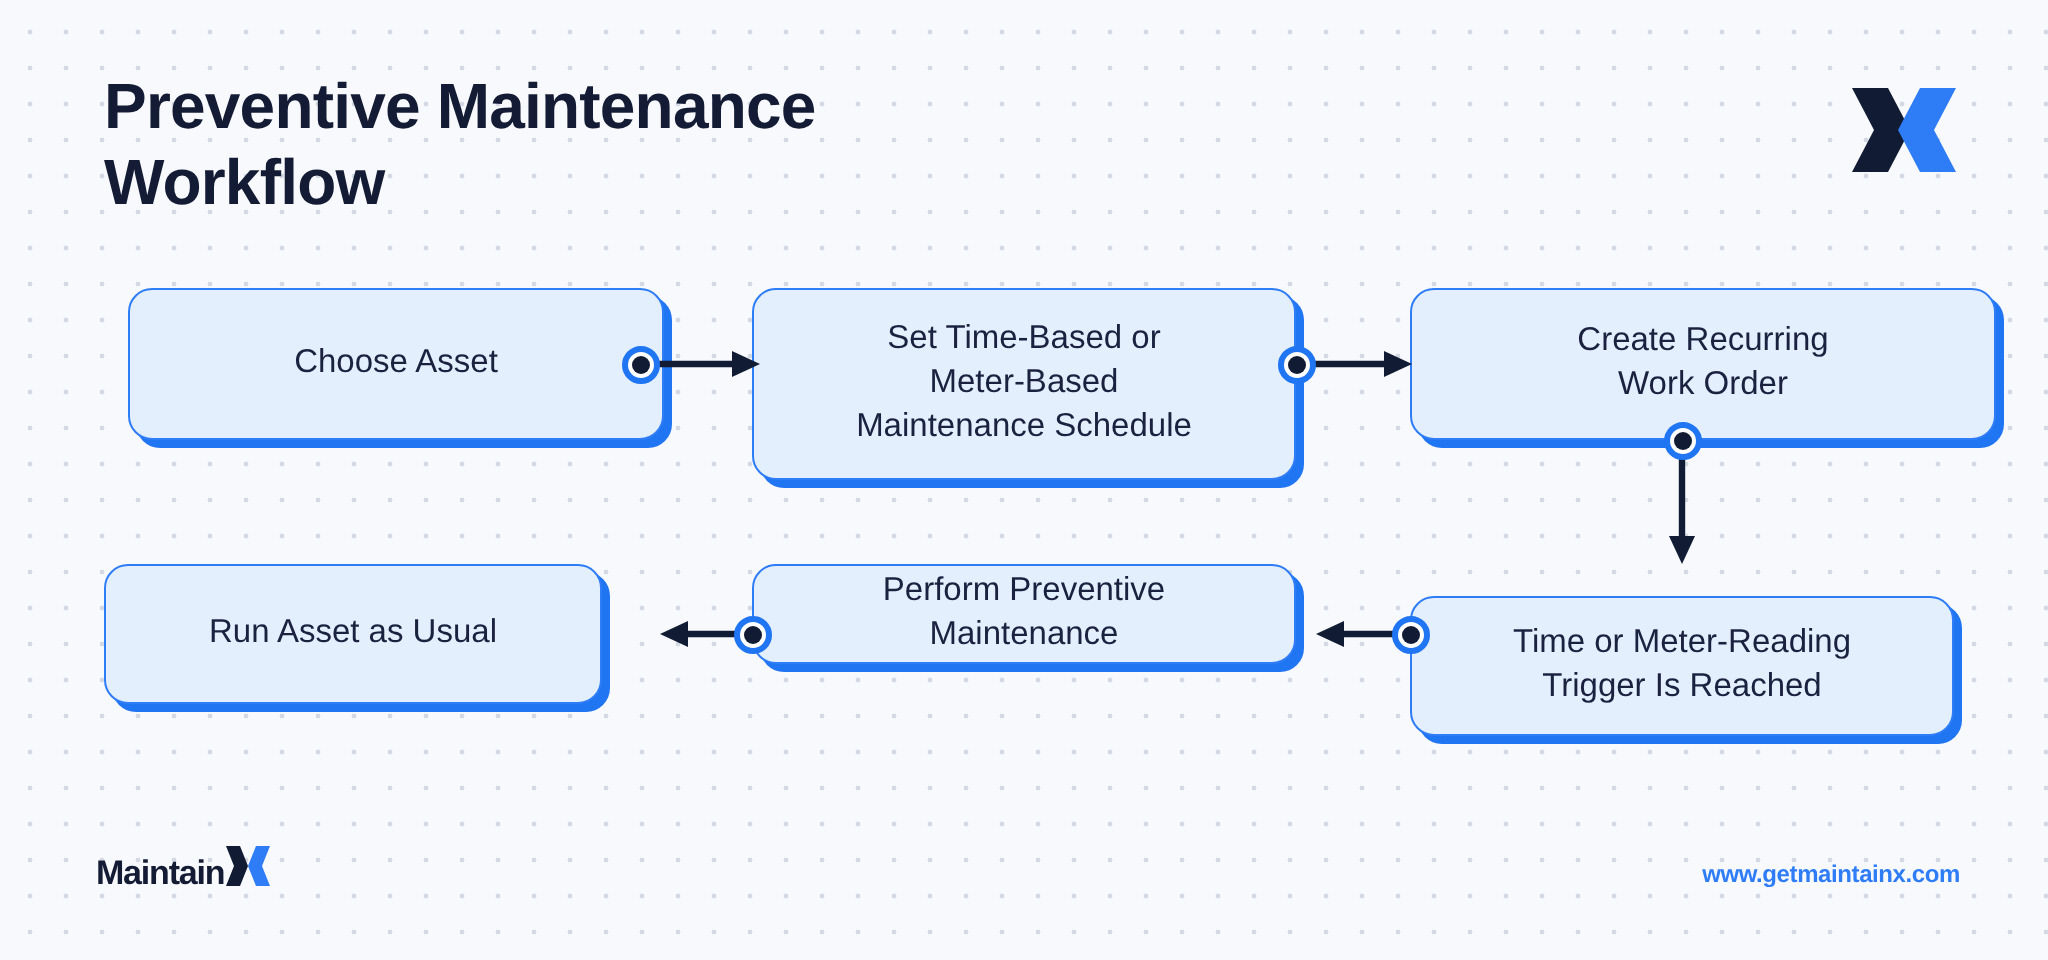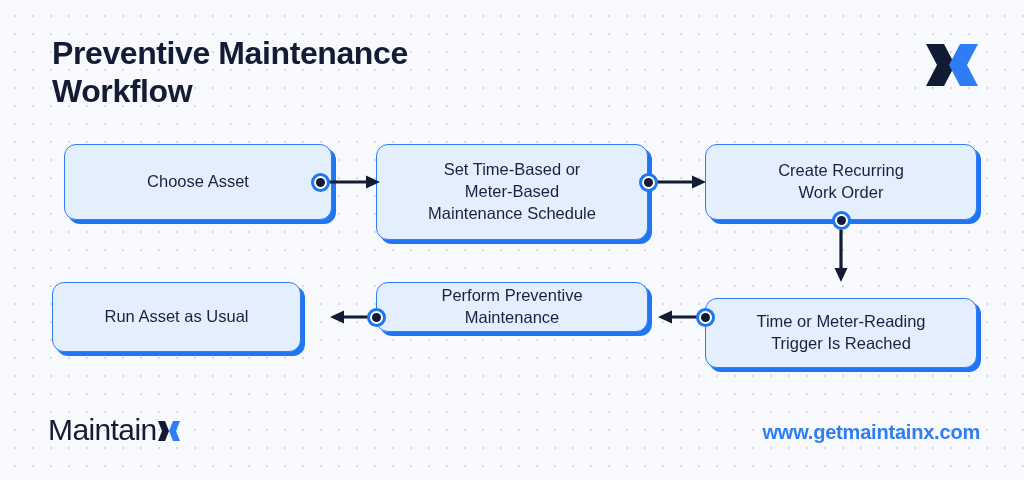--- a/index.html
+++ b/index.html
@@ -48,21 +48,21 @@
     color:#1A2240;
     font-size:16.5px;
     line-height:1.32;
     padding:6px 14px;
     white-space:pre-line;
   }
 
   
   #node-choose-asset        {left:52px; top:144px; width:268px;height:76px;margin-left:12px;}
   #node-set-schedule        {left:376px;top:144px; width:272px;height:96px;}
-  #node-create-work-order   {left:705px;top:144px; width:272px;height:76px;}
+  #node-create-work-order   {left:705px;top:144px; width:293px;height:76px;}
   
   #node-run-asset           {left:52px; top:282px; width:249px;height:70px;}
   #node-perform-maintenance {left:376px;top:282px; width:272px;height:50px;}
   #node-trigger-reached     {left:705px;top:282px; width:272px;height:70px;margin-top:16px;}
 
   
   .conn{position:absolute;}
   .dot{
     position:absolute;
     width:19px;height:19px;
@@ -76,28 +76,28 @@
     position:absolute;left:50%;top:50%;
     width:9px;height:9px;
     margin:-4.5px 0 0 -4.5px;
     border-radius:50%;
     background:#111B33;
   }
 
   
   #footer-logo{
     position:absolute;left:48px;bottom:33px;
-    font-size:30px;font-weight:normal;
+    font-size:17px;font-weight:bold;
     letter-spacing:-0.6px;
     color:#141B34;
     display:flex;align-items:baseline;
   }
   #footer-url{
     position:absolute;right:44px;bottom:36px;
-    font-size:20px;font-weight:bold;
+    font-size:12px;font-weight:bold;
     color:#2F7DF6;
     letter-spacing:-0.2px;
   }
 </style>
 </head>
 <body>
 
 <div id="dot-grid"></div>
 
 <div id="canvas">

